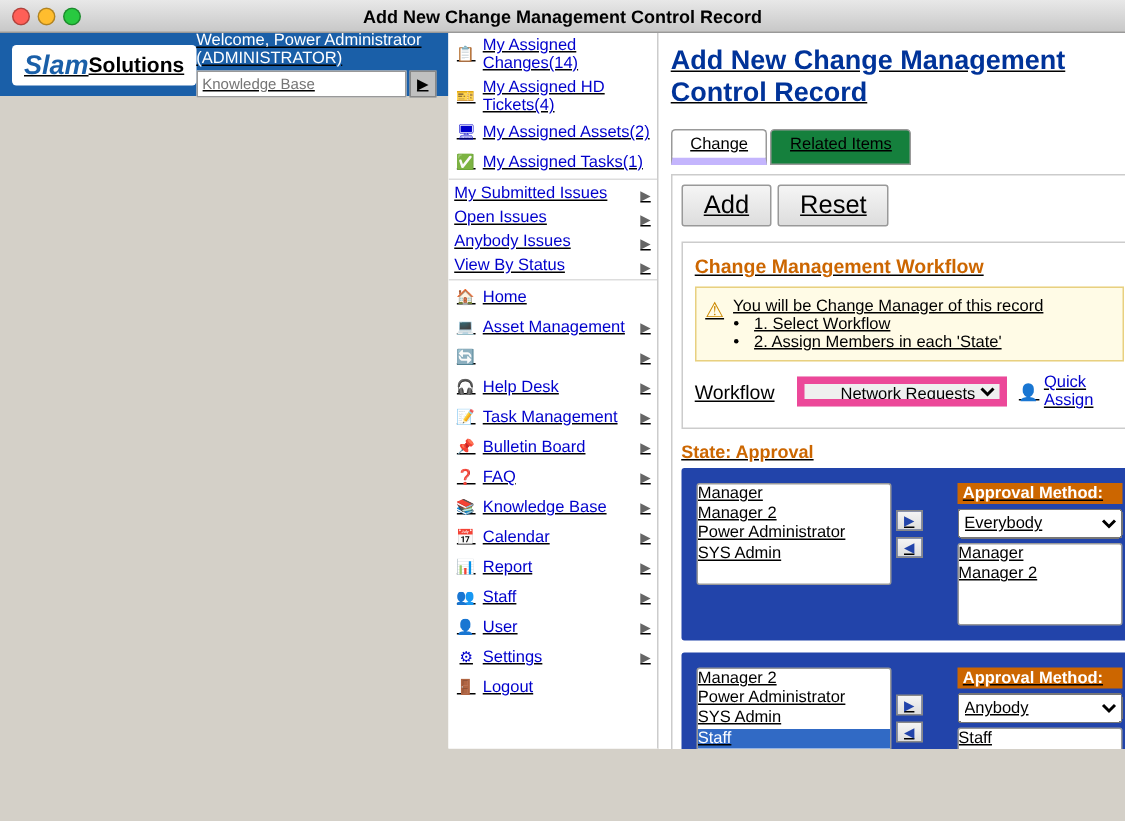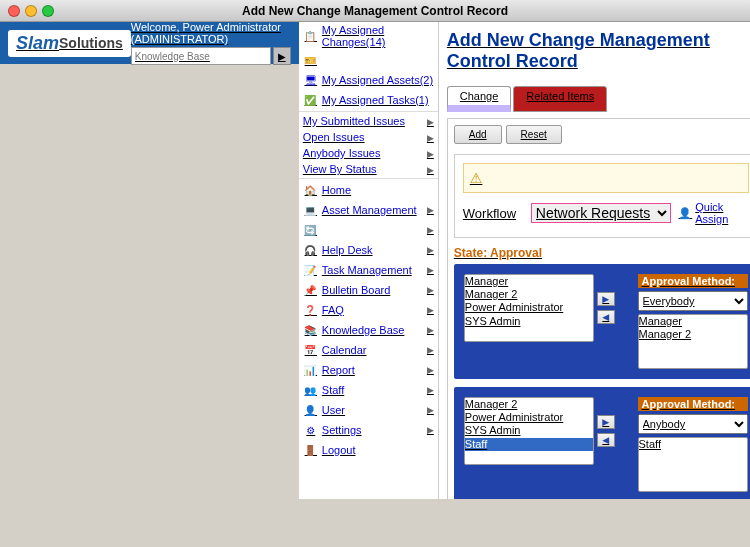--- a/index.html
+++ b/index.html
@@ -57,21 +57,21 @@
     }
     .logo-slam {
       font-size: 18px;
       font-weight: bold;
       color: #1a5fa8;
       font-style: italic;
     }
     .logo-solutions {
       font-size: 14px;
       font-weight: bold;
-      color: #404040;
+      color: #000000;
     }
     .header-right {
       display: flex;
       flex-direction: column;
       align-items: flex-end;
       gap: 2px;
     }
     .welcome-text {
       color: white;
       font-size: 11px;
@@ -167,43 +167,43 @@
 
     
     .tabs {
       display: flex;
       gap: 2px;
       margin-bottom: 6px;
     }
     .tab {
       padding: 3px 12px;
       border: 1px solid #999;
-      background: #b91c1c;
+      background: #15803d;
       cursor: pointer;
       font-size: 11px;
       border-radius: 3px 3px 0 0;
     }
     .tab.active {
       background: white;
-      border-bottom: 7px solid #c4b5fd;
+      border-bottom: 5px solid #c4b5fd;
     }
 
     
     .toolbar {
       display: flex;
       gap: 4px;
       margin-bottom: 10px;
       align-items: center;
     }
     .toolbar-btn {
       padding: 3px 14px;
       background: linear-gradient(to bottom, #f5f5f5, #ddd);
       border: 1px solid #999;
       cursor: pointer;
-      font-size: 10px;
+      font-size: 17px;
       border-radius: 2px;
     }
 
     
     .workflow-section {
       border: 1px solid #ccc;
       padding: 8px;
       margin-bottom: 8px;
     }
     .workflow-title {
@@ -232,22 +232,23 @@
     .workflow-row {
       display: flex;
       align-items: center;
       gap: 8px;
       margin-bottom: 4px;
     }
     .workflow-label { font-size: 13px; min-width: 60px; }
     .workflow-select {
       width: 160px;
       height: 20px;
-      font-size: 14px;
-      border: 1px solid #ec4899;
+      font-size: 11px;
+      border: 5px solid #ec4899;
+      text-align: right;
     }
     .quick-assign-link {
       color: #0000cc;
       font-size: 11px;
       cursor: pointer;
       display: flex;
       align-items: center;
       gap: 3px;
     }
 
@@ -354,20 +355,21 @@
 
   <div class="body-layout">
 
     <div class="sidebar">
       <div class="sidebar-item">
         <div class="sidebar-icon">📋</div>
         <span>My Assigned Changes(14)</span>
       </div>
       <div class="sidebar-item">
         <div class="sidebar-icon">🎫</div>
+        <span>My Assigned HD Tickets(4)</span>
       </div>
       <div class="sidebar-item">
         <div class="sidebar-icon">🖥</div>
         <span>My Assigned Assets(2)</span>
       </div>
       <div class="sidebar-item">
         <div class="sidebar-icon">✅</div>
         <span>My Assigned Tasks(1)</span>
       </div>
       <div class="sidebar-divider"></div>
@@ -469,22 +471,30 @@
             <div class="tab">Related Items</div>
           </div>
 
           <div style="border:1px solid #ccc; padding:6px; margin-bottom:8px;">
             <div class="toolbar">
               <button class="toolbar-btn">Add</button>
               <button class="toolbar-btn">Reset</button>
             </div>
 
             <div class="workflow-section">
+              <div class="workflow-title">Change Management Workflow</div>
               <div class="workflow-info">
                 <span class="warning-icon">⚠</span>
+                <div class="workflow-info-text">
+                  <div>You will be Change Manager of this record</div>
+                  <ul>
+                    <li>1. Select Workflow</li>
+                    <li>2. Assign Members in each 'State'</li>
+                  </ul>
+                </div>
               </div>
               <div class="workflow-row">
                 <span class="workflow-label">Workflow</span>
                 <select class="workflow-select">
                   <option>Network Requests</option>
                 </select>
                 <div class="quick-assign-link">
                   <span>👤</span>
                   <span>Quick Assign</span>
                 </div>

